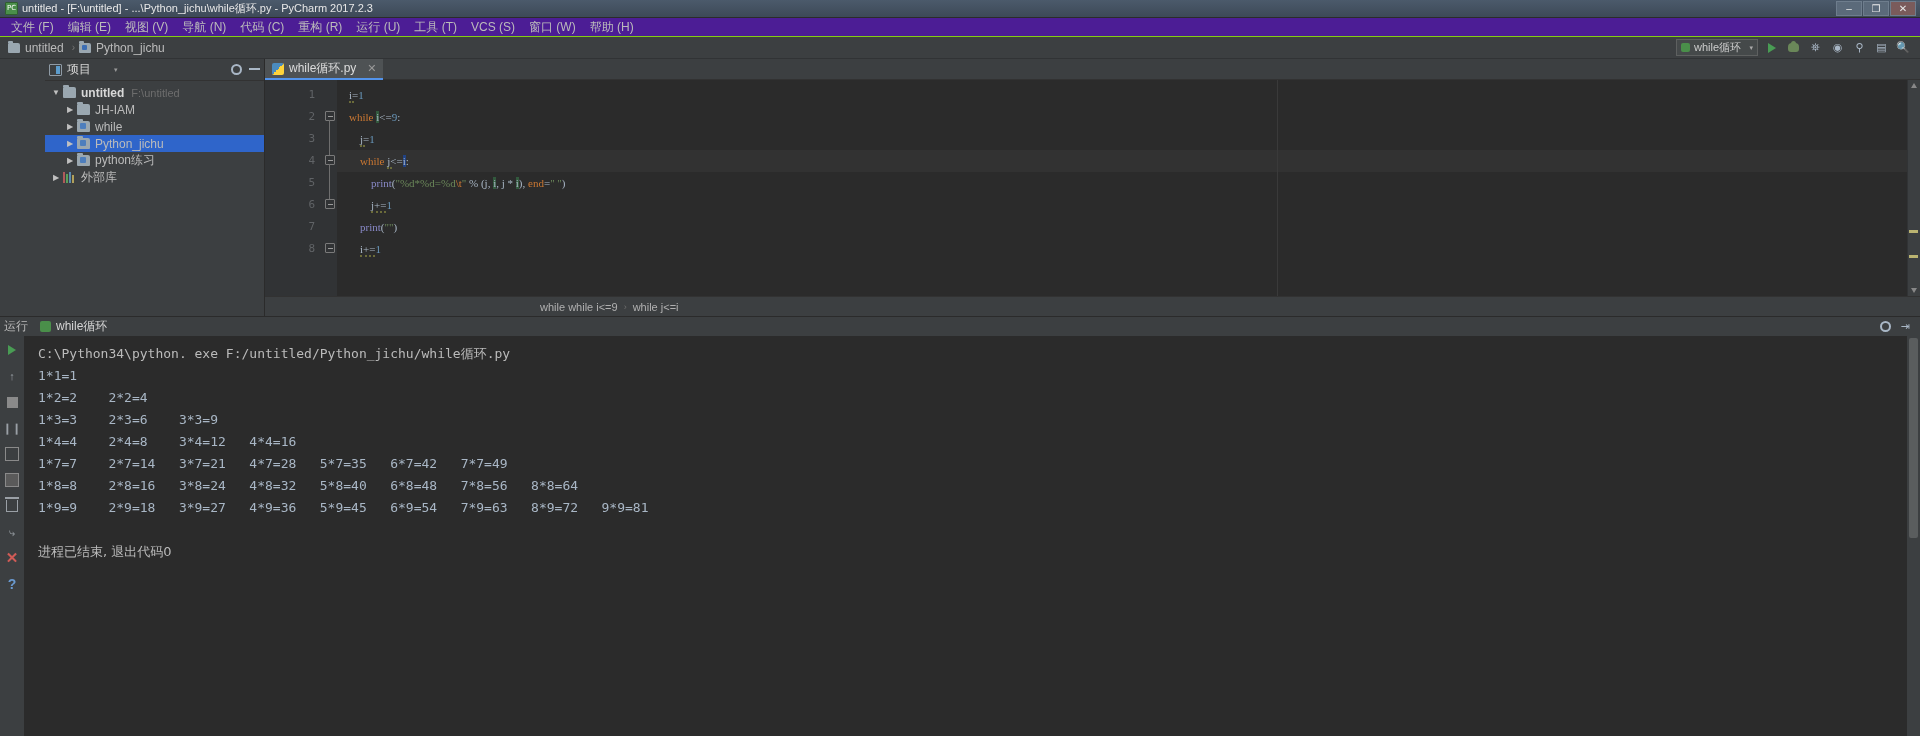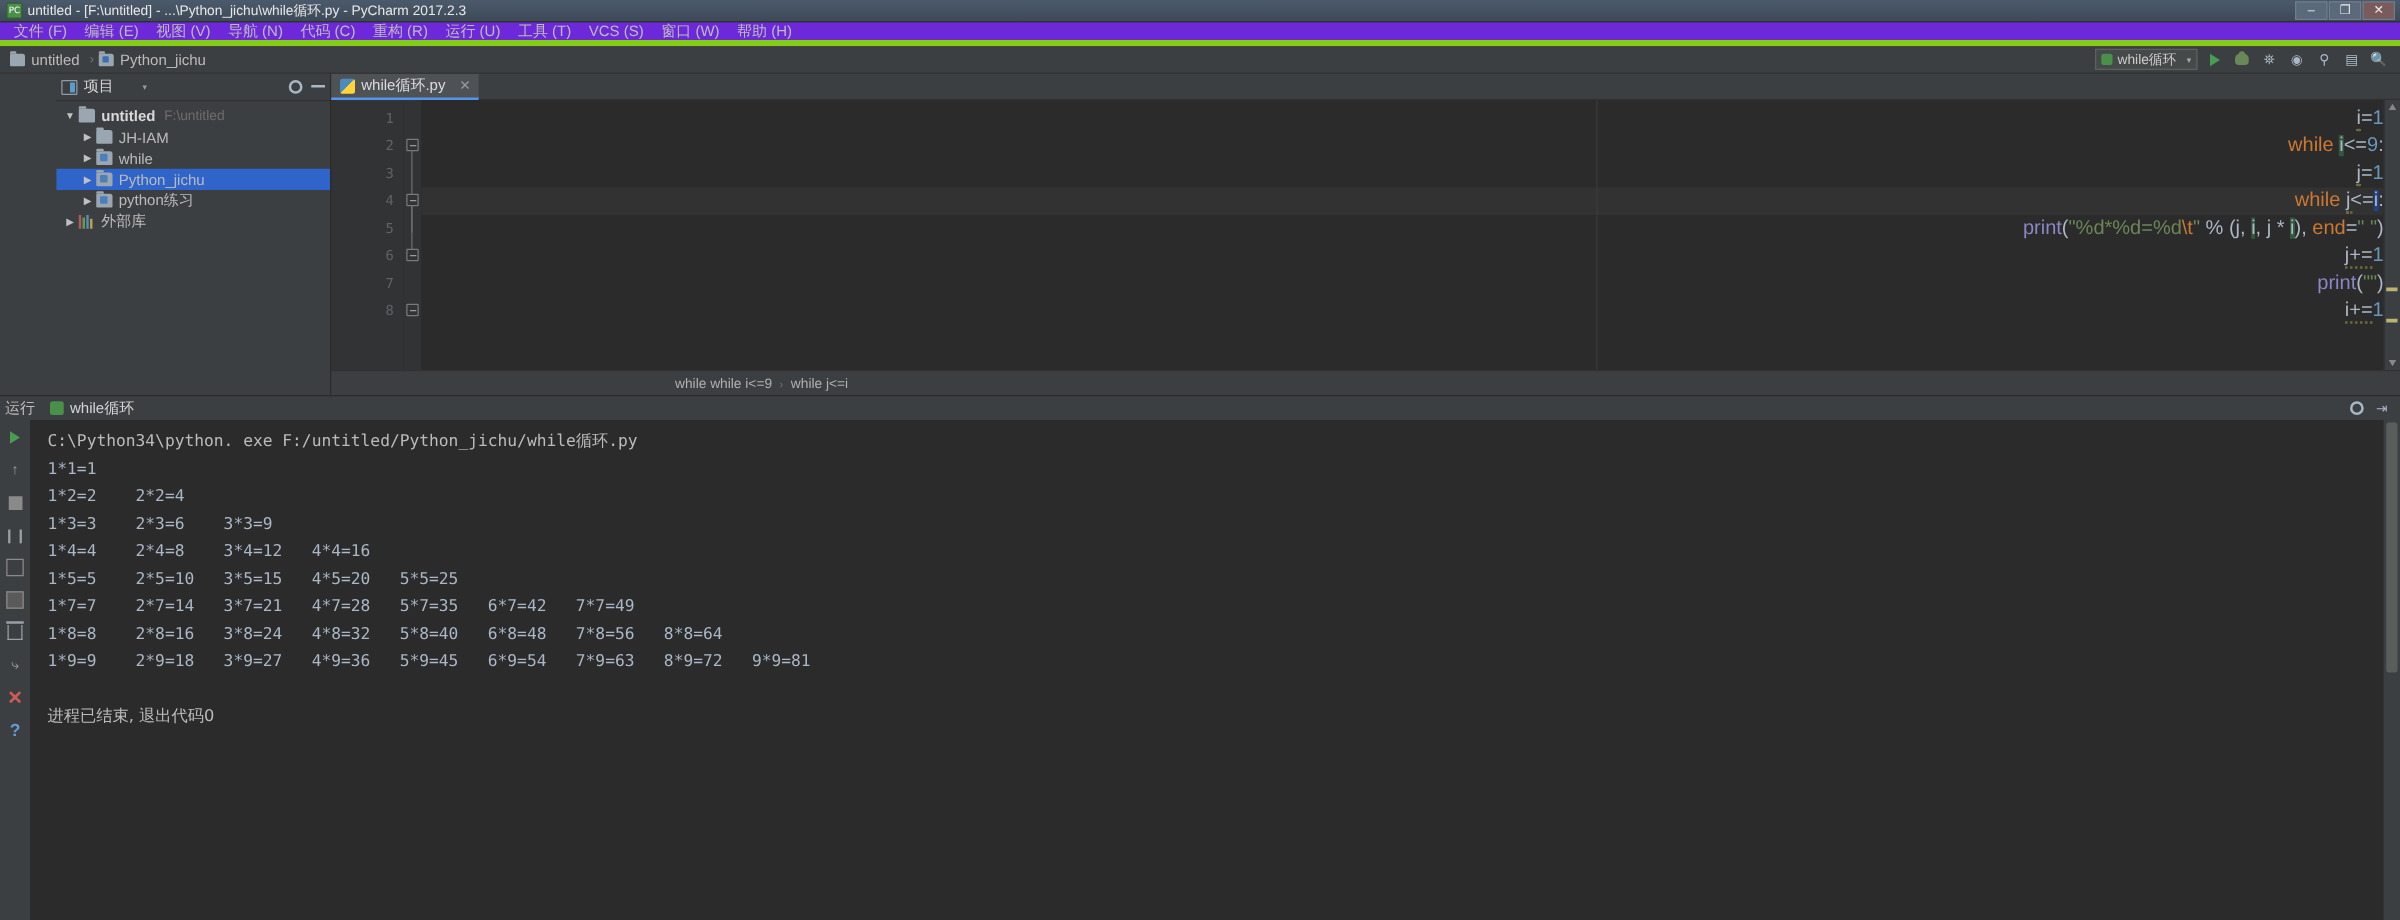--- a/index.html
+++ b/index.html
@@ -30,22 +30,22 @@
   }
   .titlebar .tb-buttons { margin-left: auto; display: flex; gap: 1px; padding-right: 2px; }
   .tb-btn {
     width: 26px; height: 15px; background: #5b6a7a; border: 1px solid #6e7d8d;
     color: #e8e8e8; font-size: 10px; line-height: 13px; text-align: center;
   }
   .tb-btn.close { background: #7a5b5b; }
 
   
   .menubar {
-    height: 19px; background: #6d28d9; display: flex; align-items: center;
-    padding-left: 4px; flex: none; border-bottom: 5px solid #84cc16;
+    height: 19px; background: #4c1d95; display: flex; align-items: center;
+    padding-left: 4px; flex: none; border-bottom: 1px solid #84cc16;
   }
   .menu-item {
     font-size: 12px; color: #bbbbbb; padding: 2px 7px; white-space: nowrap;
     font-family: "Liberation Sans", sans-serif;
   }
 
   
   .navbar {
     height: 22px; background: #3c3f41; display: flex; align-items: center;
     padding-left: 8px; flex: none; position: relative;
@@ -147,21 +147,21 @@
   .fold { height: 22px; position: relative; }
   .fold .fmark {
     position: absolute; left: 2px; top: 5px; width: 10px; height: 10px;
     border: 1px solid #7a7a7a; border-radius: 1px; background: #313335;
   }
   .fold .fmark:before { content:''; position:absolute; left:2px; top:4px; width:5px;height:1px;background:#9a9a9a;}
   .fold .fline { position: absolute; left: 6px; top: 14px; bottom: -8px; width: 1px; background: #6e6e6e; }
 
   .code {
     flex: 1 1 auto; padding-top: 4px; position: relative; overflow: hidden;
-    font-family: Liberation Sans, sans-serif; font-size: 16px; text-align: right;
+    font-family: Liberation Serif, serif; font-size: 11px;
   }
   .code-line { height: 22px; line-height: 22px; padding-left: 12px; white-space: pre; }
   .code-line.current { background: #323232; }
   .kw { color: #cc7832; }
   .fn { color: #8888c6; }
   .str { color: #6a8759; }
   .esc { color: #cc7832; }
   .num { color: #6897bb; }
   .pl { color: #a9b7c6; }
   .named { color: #cc7832; }
@@ -463,21 +463,20 @@
         <span class="rs-ico rs-x">✕</span>
         <span class="rs-ico rs-q">?</span>
       </div>
 
       <div class="console">
         <div class="console-line cmd">C:\Python34\python. exe F:/untitled/Python_jichu/while循环.py</div>
         <div class="console-line">1*1=1</div>
         <div class="console-line">1*2=2    2*2=4</div>
         <div class="console-line">1*3=3    2*3=6    3*3=9</div>
         <div class="console-line">1*4=4    2*4=8    3*4=12   4*4=16</div>
-        <div class="console-line">1*5=5    2*5=10   3*5=15   4*5=20   5*5=25</div>
         <div class="console-line">1*7=7    2*7=14   3*7=21   4*7=28   5*7=35   6*7=42   7*7=49</div>
         <div class="console-line">1*8=8    2*8=16   3*8=24   4*8=32   5*8=40   6*8=48   7*8=56   8*8=64</div>
         <div class="console-line">1*9=9    2*9=18   3*9=27   4*9=36   5*9=45   6*9=54   7*9=63   8*9=72   9*9=81</div>
         <div class="console-spacer"></div>
         <div class="console-line zh">进程已结束, 退出代码0</div>
       </div>
 
       <div class="run-scroll">
         <div class="rsv-thumb"></div>
       </div>

